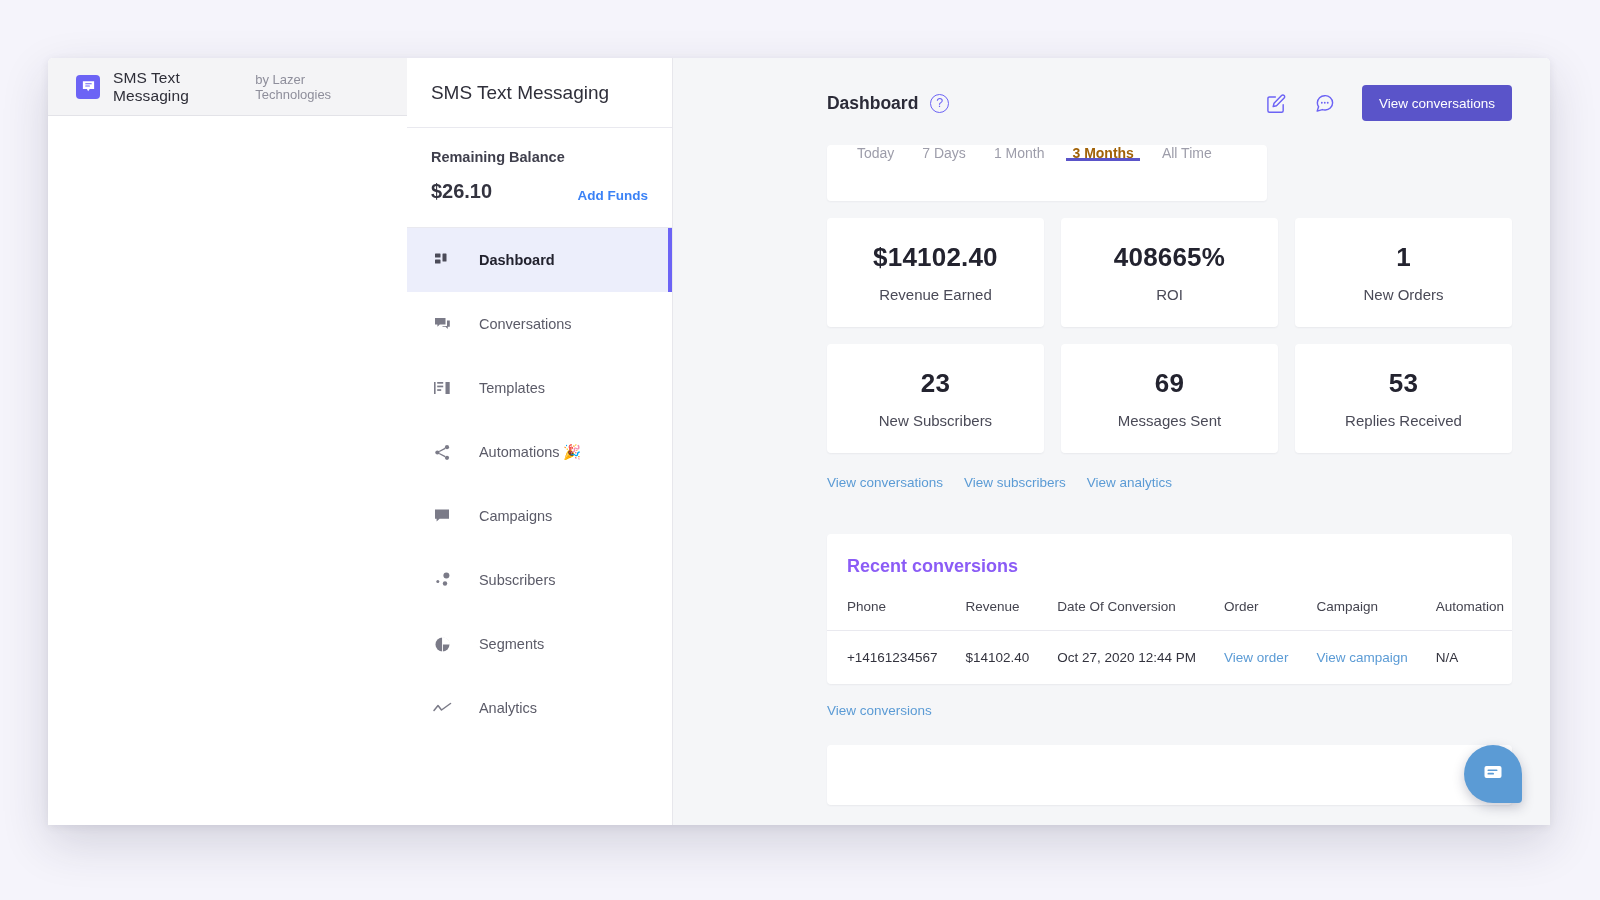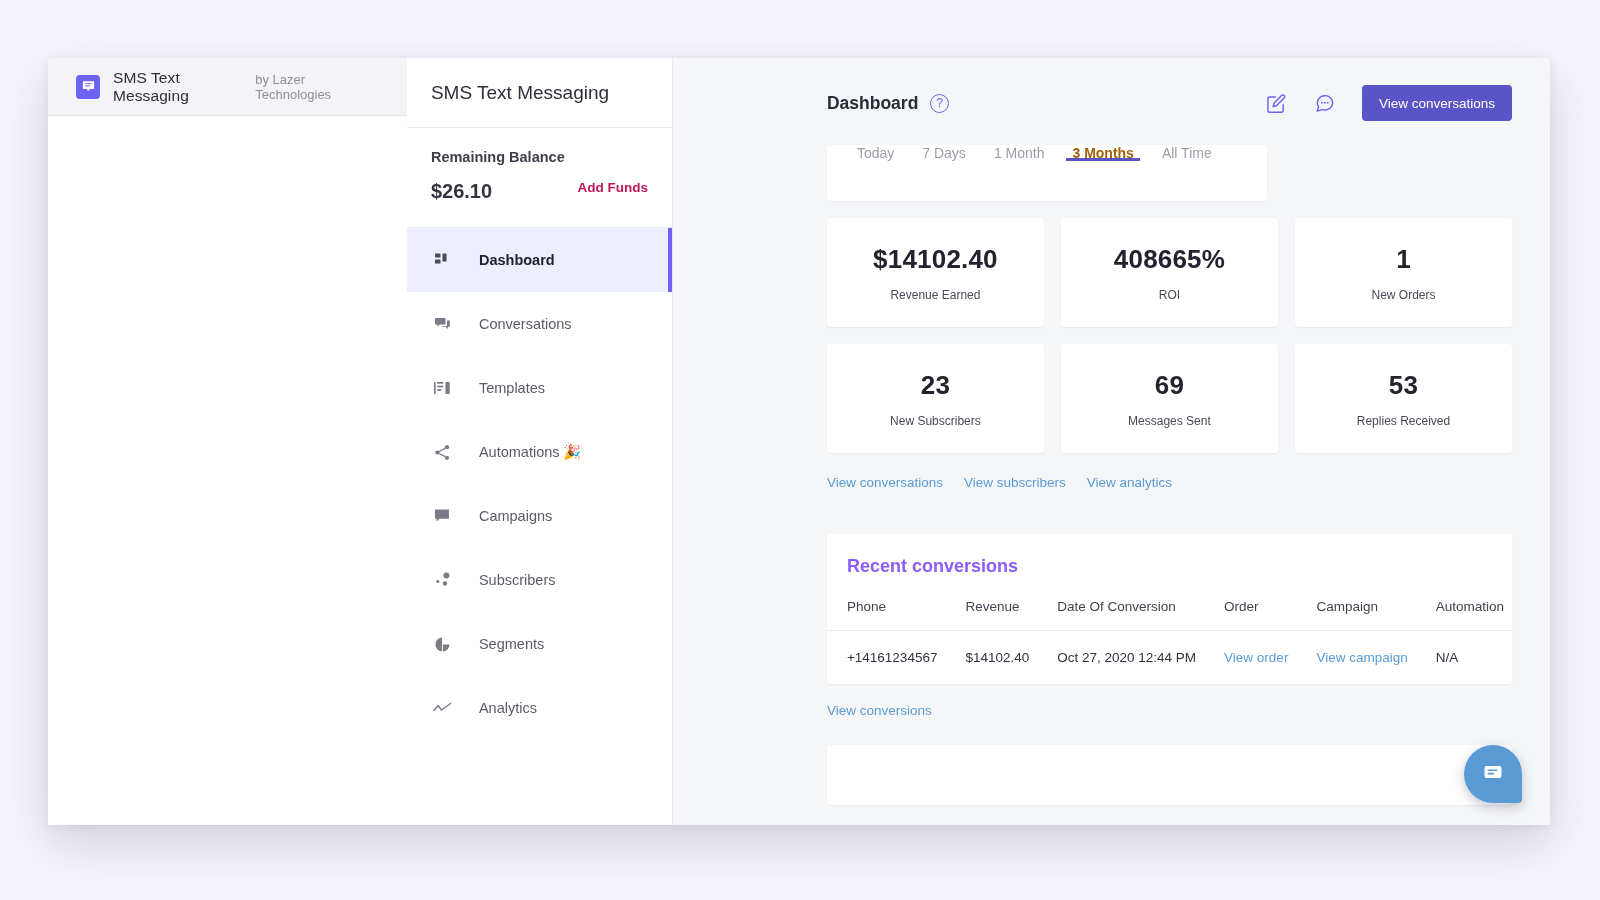--- a/index.html
+++ b/index.html
@@ -99,30 +99,30 @@
     border-bottom: 1px solid #e9e9ef;
     font-weight: bold;
   }
   .balance-label {
     font-size: 14.5px;
     color: #3f3f4c;
     margin-bottom: 15px;
   }
   .balance-row {
     display: flex;
-    align-items: flex-start;
+    align-items: flex-end;
     justify-content: space-between;
   }
   .balance-amount {
     font-size: 20px;
     color: #33333f;
   }
   .add-funds {
     font-size: 13.5px;
-    color: #be185d;
+    color: #3b82f6;
     cursor: pointer;
   }
 
   .nav {
     padding-top: 0;
     flex: 1;
     overflow: hidden;
   }
   .nav-item {
     height: 64px;
@@ -284,21 +284,21 @@
     gap: 13px;
     box-shadow: 0 1px 2px rgba(40,38,70,.06);
   }
   .stat-value {
     font-size: 26px;
     font-weight: bold;
     color: #23232f;
     letter-spacing: .2px;
   }
   .stat-label {
-    font-size: 12px;
+    font-size: 15px;
     color: #4a4a57;
   }
 
   
   .quick-links {
     margin-top: 22px;
     display: flex;
     gap: 21px;
   }
   .quick-link {

